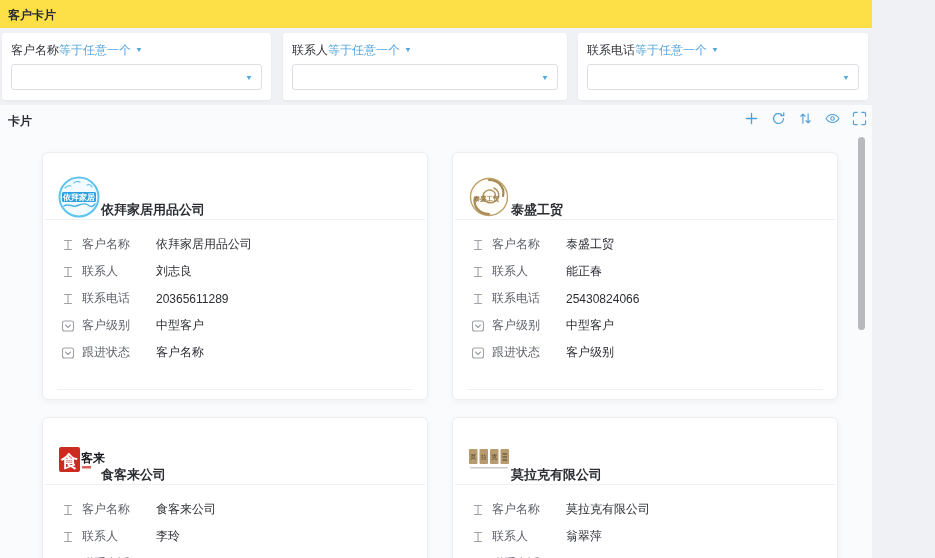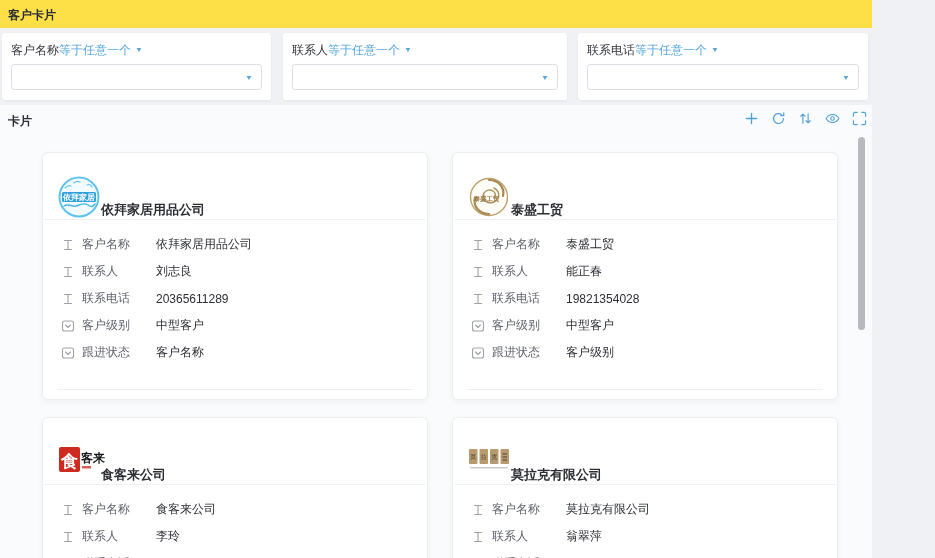--- a/index.html
+++ b/index.html
@@ -235,21 +235,21 @@
     <span class="field-value">能正春</span>
   </div>
 
   <div class="field-row">
     <span class="field-icon">
   <svg viewBox="0 0 14 14" fill="none" stroke="currentColor" stroke-width="1.1" stroke-linecap="round">
     <path d="M3.5 2.5h7M3.5 11.5h7M7 2.5v9"></path>
               </svg>
 </span>
     <span class="field-label">联系电话</span>
-    <span class="field-value">19821354028</span>
+    <span class="field-value">25430824066</span>
   </div>
 
   <div class="field-row">
     <span class="field-icon">
   <svg viewBox="0 0 14 14" fill="none" stroke="currentColor" stroke-width="1.1" stroke-linecap="round" stroke-linejoin="round">
     <rect x="1.5" y="2" width="11" height="10" rx="2"></rect>
                 <path d="M4.5 6l2.5 2.5L9.5 6"></path>
               </svg>
 </span>
     <span class="field-label">客户级别</span>

